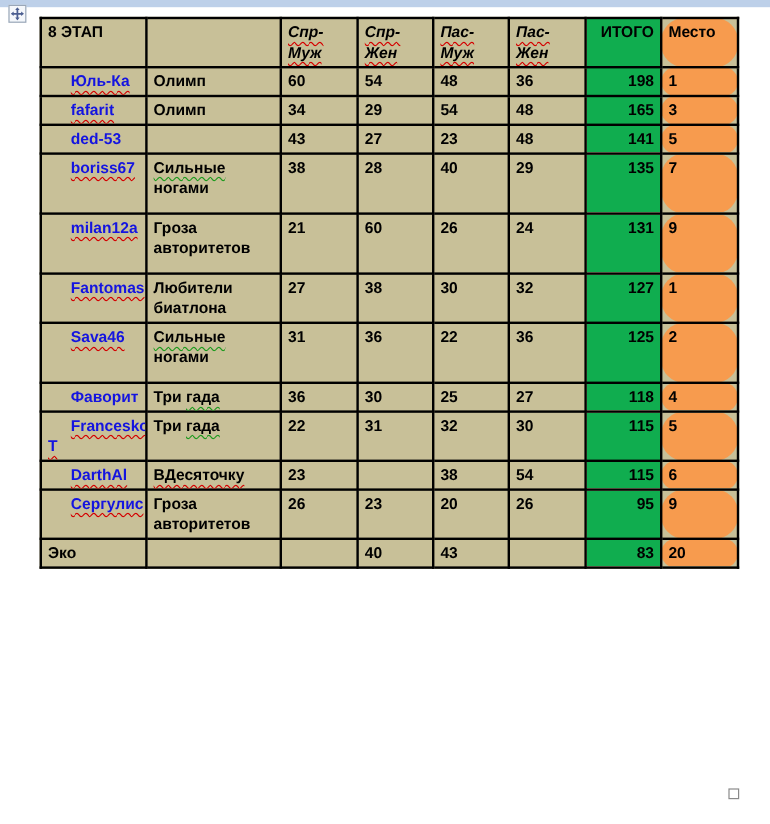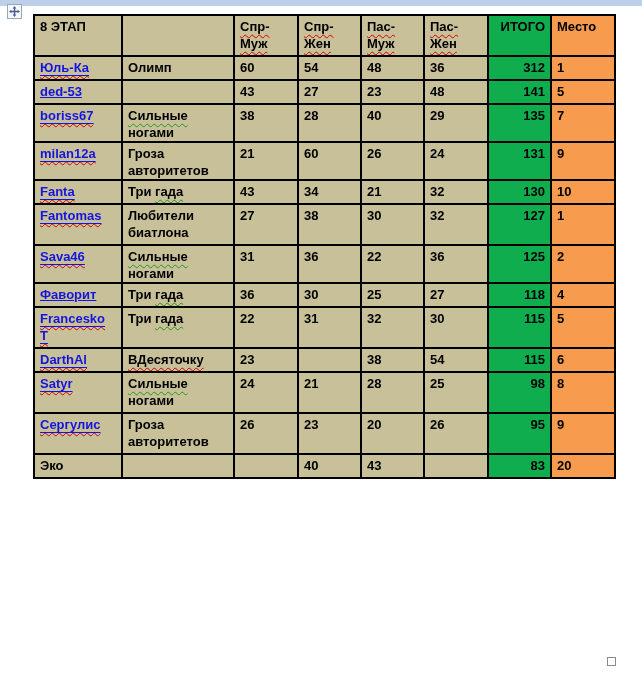--- a/index.html
+++ b/index.html
@@ -27,38 +27,38 @@
     background:var(--cell-bg,#C8C098);
   }
   th,td{
     border:2px solid #000;
     padding:2px 5px 3px 5px;
     font-size:13px;font-weight:bold;color:#000;
     text-align:left;vertical-align:top;line-height:17px;
     overflow:hidden;
   }
   td.total-col,th.total-col{background:var(--total-bg,#10AD4F);text-align:right;}
-  td.place-col,th.place-col{background:var(--place-bg,#F79B4E);}
-  .hdr-line{display:block;}
+  td.place-col,th.place-col{background:var(--place-bg,#F79B4E);border-radius:19px;}
+  .hdr-line{display:block;font-style:italic;}
   .link{
     color:var(--link-color,#1414E0);
-    text-decoration:underline;
     cursor:pointer;
+    margin-left:19px;
   }
   .sq-red{
     text-decoration:underline wavy #D40000;
     text-decoration-thickness:1px;
     text-underline-offset:3px;
   }
   .sq-green{
     text-decoration:underline wavy #1F9A1F;
     text-decoration-thickness:1px;
     text-underline-offset:3px;
   }
-  tr.tall td{padding-bottom:0;}
+  tr.tall td{padding-bottom:12px;}
 </style>
 </head>
 <body>
 
 <div class="top-strip"></div>
 
 <div class="move-handle">
   <span style="display:flex">
     <svg width="11" height="11" viewBox="0 0 12 12">
       <path d="M6 0 L8 2.6 H6.8 V5.2 H9.4 V4 L12 6 L9.4 8 V6.8 H6.8 V9.4 H8 L6 12 L4 9.4 H5.2 V6.8 H2.6 V8 L0 6 L2.6 4 V5.2 H5.2 V2.6 H4 Z" fill="#4B5E91"></path>
@@ -102,22 +102,32 @@
     </tr>
   </thead>
   <tbody id="tbody">
       <tr>
         <td><span class="sq-red"><span class="link">Юль-Ка</span></span></td>
         <td><span>Олимп</span></td>
         <td>60</td>
         <td>54</td>
         <td>48</td>
         <td>36</td>
-        <td class="total-col">312</td>
+        <td class="total-col">198</td>
         <td class="place-col">1</td>
+      </tr>
+      <tr>
+        <td><span class="sq-red"><span class="link">fafarit</span></span></td>
+        <td><span>Олимп</span></td>
+        <td>34</td>
+        <td>29</td>
+        <td>54</td>
+        <td>48</td>
+        <td class="total-col">165</td>
+        <td class="place-col">3</td>
       </tr>
       <tr>
         <td><span class="link">ded-53</span></td>
         <td></td>
         <td>43</td>
         <td>27</td>
         <td>23</td>
         <td>48</td>
         <td class="total-col">141</td>
         <td class="place-col">5</td>
@@ -136,30 +146,20 @@
         <td><span class="sq-red"><span class="link">milan12a</span></span></td>
         <td><span>Гроза авторитетов</span></td>
         <td>21</td>
         <td>60</td>
         <td>26</td>
         <td>24</td>
         <td class="total-col">131</td>
         <td class="place-col">9</td>
       </tr>
       <tr>
-        <td><span class="sq-red"><span class="link">Fanta</span></span></td>
-        <td><span>Три </span><span class="sq-green">гада</span></td>
-        <td>43</td>
-        <td>34</td>
-        <td>21</td>
-        <td>32</td>
-        <td class="total-col">130</td>
-        <td class="place-col">10</td>
-      </tr>
-      <tr>
         <td><span class="sq-red"><span class="link">Fantomas</span></span></td>
         <td><span>Любители биатлона</span></td>
         <td>27</td>
         <td>38</td>
         <td>30</td>
         <td>32</td>
         <td class="total-col">127</td>
         <td class="place-col">1</td>
       </tr>
       <tr class="tall">
@@ -196,30 +196,20 @@
         <td><span class="sq-red"><span class="link">DarthAl</span></span></td>
         <td><span class="sq-red">ВДесяточку</span></td>
         <td>23</td>
         <td></td>
         <td>38</td>
         <td>54</td>
         <td class="total-col">115</td>
         <td class="place-col">6</td>
       </tr>
       <tr>
-        <td><span class="sq-red"><span class="link">Satyr</span></span></td>
-        <td><span class="sq-green">Сильные</span><span> ногами</span></td>
-        <td>24</td>
-        <td>21</td>
-        <td>28</td>
-        <td>25</td>
-        <td class="total-col">98</td>
-        <td class="place-col">8</td>
-      </tr>
-      <tr>
         <td><span class="sq-red"><span class="link">Сергулис</span></span></td>
         <td><span>Гроза авторитетов</span></td>
         <td>26</td>
         <td>23</td>
         <td>20</td>
         <td>26</td>
         <td class="total-col">95</td>
         <td class="place-col">9</td>
       </tr>
       <tr>

